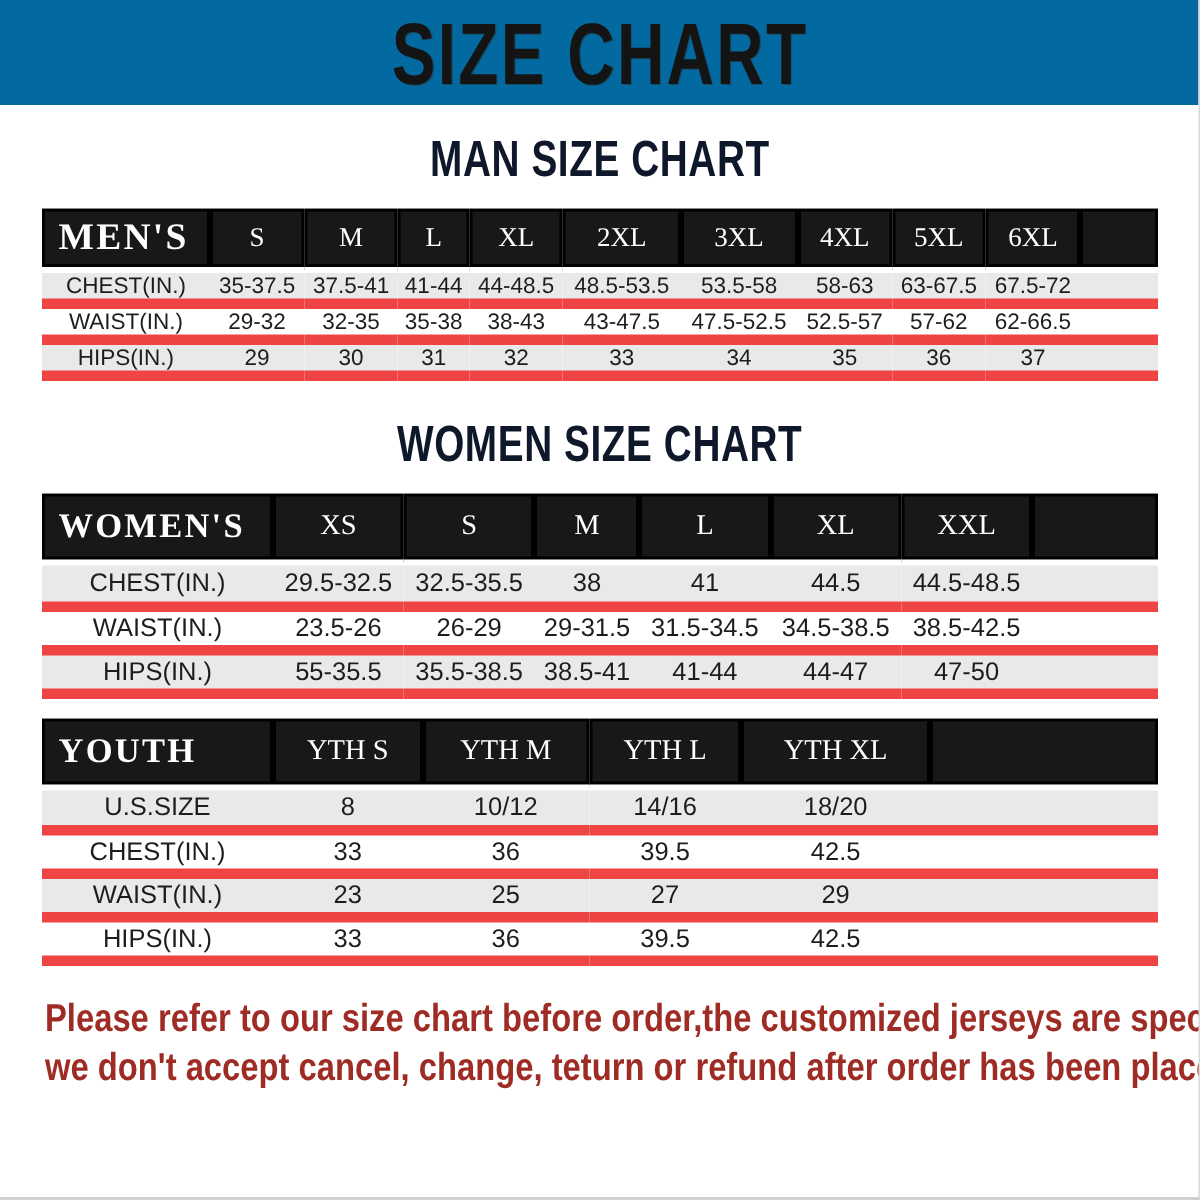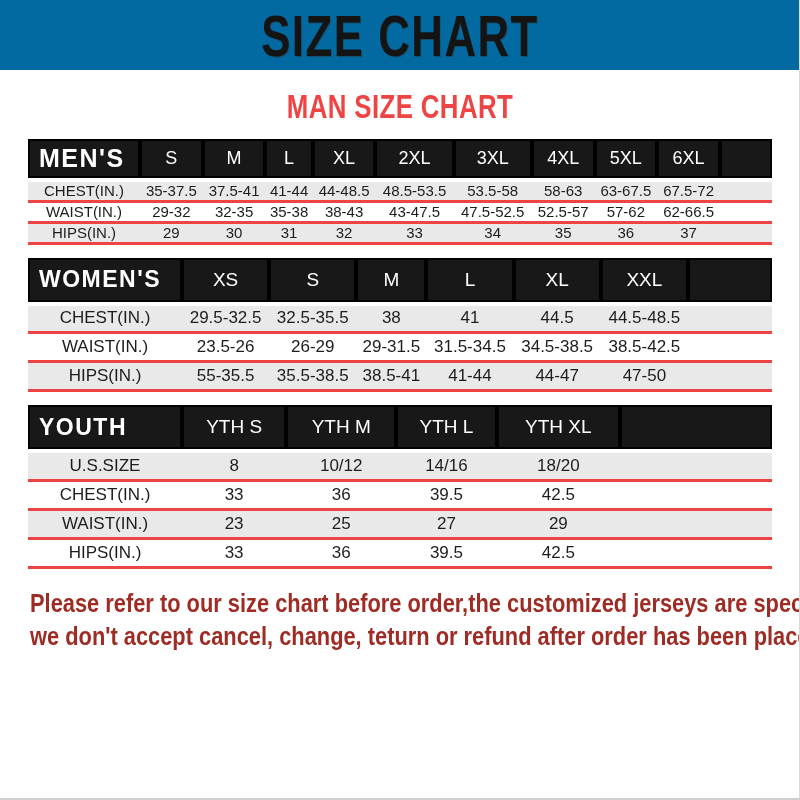--- a/index.html
+++ b/index.html
@@ -35,21 +35,21 @@
     white-space: nowrap;
     transform: scale(0.78, 1.04);
     text-shadow: 1px 1px 0 rgba(60,30,0,0.35);
   }
 
   
   .section-heading {
     margin: 0;
     text-align: center;
     font-weight: bold;
-    color: #ef4444;
+    color: #0f172a;
   }
   .section-heading > span {
     display: inline-block;
     font-size: 34px;
     letter-spacing: 0.5px;
     white-space: nowrap;
     transform: scaleX(0.76);
   }
   .heading-men   { padding-top: 17px; }
   .heading-women { padding-top: 23px; }
@@ -57,35 +57,36 @@
 
   
   .size-table {
     border-collapse: collapse;
     width: 744px;
     margin: 13px 28px 0 28px;
     table-layout: auto;
   }
   .size-table thead tr {
     border-bottom: 4px solid #ffffff;
+    font-family: Liberation Serif, serif;
   }
   .size-table thead th {
     background: #181818;
     color: #ffffff;
     font-weight: normal;
     text-align: center;
     box-shadow: inset 0 0 0 2px #000000;
   }
   .size-table th.head-label {
     text-align: left;
     padding-left: 11px;
     font-weight: bold;
     letter-spacing: 1.5px;
   }
-  .size-table tbody tr { border-bottom: 3px solid #ef4444; }
+  .size-table tbody tr { border-bottom: 7px solid #ef4444; }
   .size-table tbody tr:nth-child(odd) { background: #E9E9E9; }
   .size-table tbody td {
     text-align: center;
     color: #1d1d1d;
     padding: 0;
   }
 
   .table-men thead th { height: 37px; font-size: 18px; }
   .table-men th.head-label { font-size: 25px; }
   .table-men tbody tr { height: 21px; }
@@ -182,20 +183,23 @@
           <td>35</td>
           <td>36</td>
           <td>37</td>
           <td class="spacer"></td>
         </tr>
       </tbody>
     </table>
 </section>
 
 <section>
+  <h2 class="section-heading heading-women">
+    <span>WOMEN SIZE CHART</span>
+  </h2>
   <table class="size-table table-wy table-women">
       <thead>
         <tr>
           <th class="head-label label-col">WOMEN'S</th>
           <th>XS</th>
           <th>S</th>
           <th>M</th>
           <th>L</th>
           <th>XL</th>
           <th>XXL</th>

